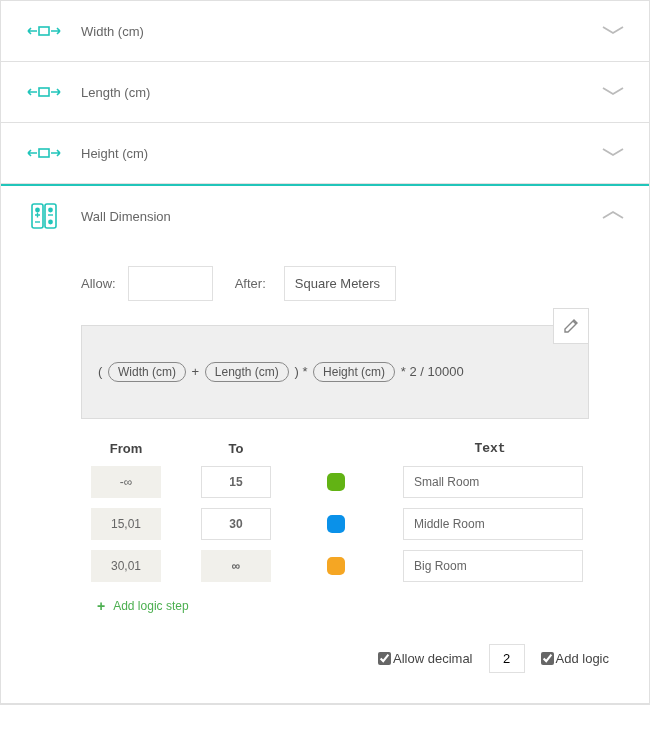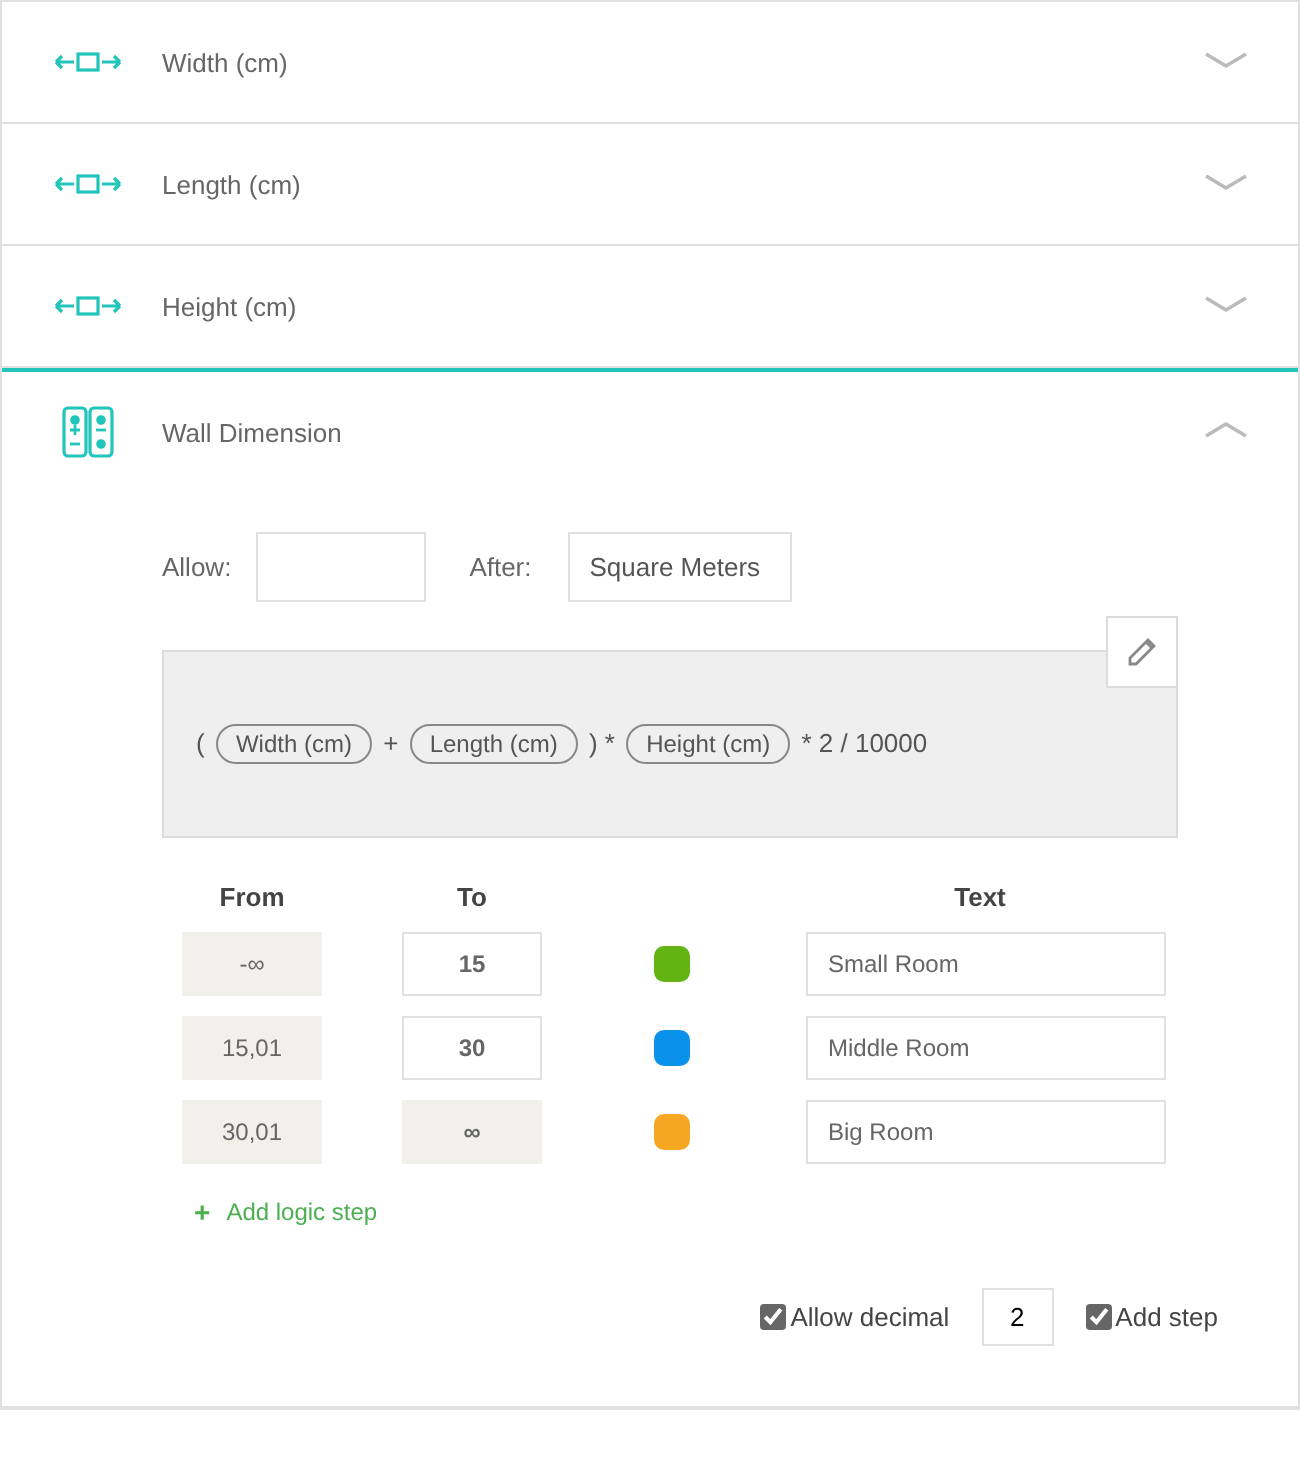--- a/index.html
+++ b/index.html
@@ -18,21 +18,21 @@
 .input-before { width: 85px; }
 .input-after { width: 112px; margin-left: 6px; }
 .formula-box { position: relative; background: #efefef; border: 1px solid #dcdcdc; padding: 36px 16px; margin: 12px 20px 22px 20px; font-size: 13px; color: #555; }
 .formula-box .token { display: inline-block; border: 1px solid #888; border-radius: 11px; padding: 2px 9px; margin: 0 2px; background: #efefef; font-size: 12px; }
 .edit-btn { position: absolute; top: -18px; right: -1px; width: 36px; height: 36px; border: 1px solid #dcdcdc; background: #fff; display: flex; align-items: center; justify-content: center; cursor: pointer; }
 .table { margin: 0 20px; }
 .thead { display: flex; font-weight: bold; color: #444; font-size: 13px; margin-bottom: 10px; }
 .col-from { width: 90px; text-align: center; }
 .col-to { width: 90px; text-align: center; margin-left: 20px; }
 .col-color { width: 70px; text-align: center; margin-left: 20px; }
-.col-text { flex: 1; text-align: center; margin-left: 20px; }
+.col-text { flex: 1; text-align: center; margin-left: 20px; font-family: Liberation Mono, monospace; }
 .trow { display: flex; align-items: center; margin-bottom: 10px; }
 .cell-input { border: 1px solid #e0e0e0; padding: 8px 6px; text-align: center; font-size: 12px; color: #666; background: #fff; }
 .cell-readonly { background: #f1f0eb; border: 1px solid #f1f0eb; }
 .ci-from { width: 70px; margin: 0 10px; }
 .ci-to { width: 70px; margin-left: 30px; font-weight: bold; }
 .color-swatch { width: 18px; height: 18px; border-radius: 5px; margin-left: 56px; }
 .ci-text { flex: 1; margin-left: 58px; padding: 8px 10px; text-align: left; max-width: 180px; }
 .add-step { display: flex; align-items: center; gap: 8px; color: #4caf50; font-size: 12px; cursor: pointer; margin: 16px 0 0 16px; }
 .footer-row { display: flex; justify-content: flex-end; align-items: center; gap: 10px; margin-top: 30px; font-size: 13px; color: #444; }
 .footer-row input[type="checkbox"] { width: 13px; height: 13px; accent-color: #666; margin-right: 2px; }
@@ -185,19 +185,19 @@
       </div>
 
       <div class="footer-row">
         <label style="display:flex;align-items:center;">
           <input type="checkbox" checked="" style="">
           <span>Allow decimal</span>
         </label>
         <input class="decimal-input" value="2" style="">
         <label style="display:flex;align-items:center;">
           <input type="checkbox" checked="" style="">
-          <span>Add step</span>
+          <span>Add logic</span>
         </label>
       </div>
     </div>
   </div>
 
 </div>
 
 </body></html>

